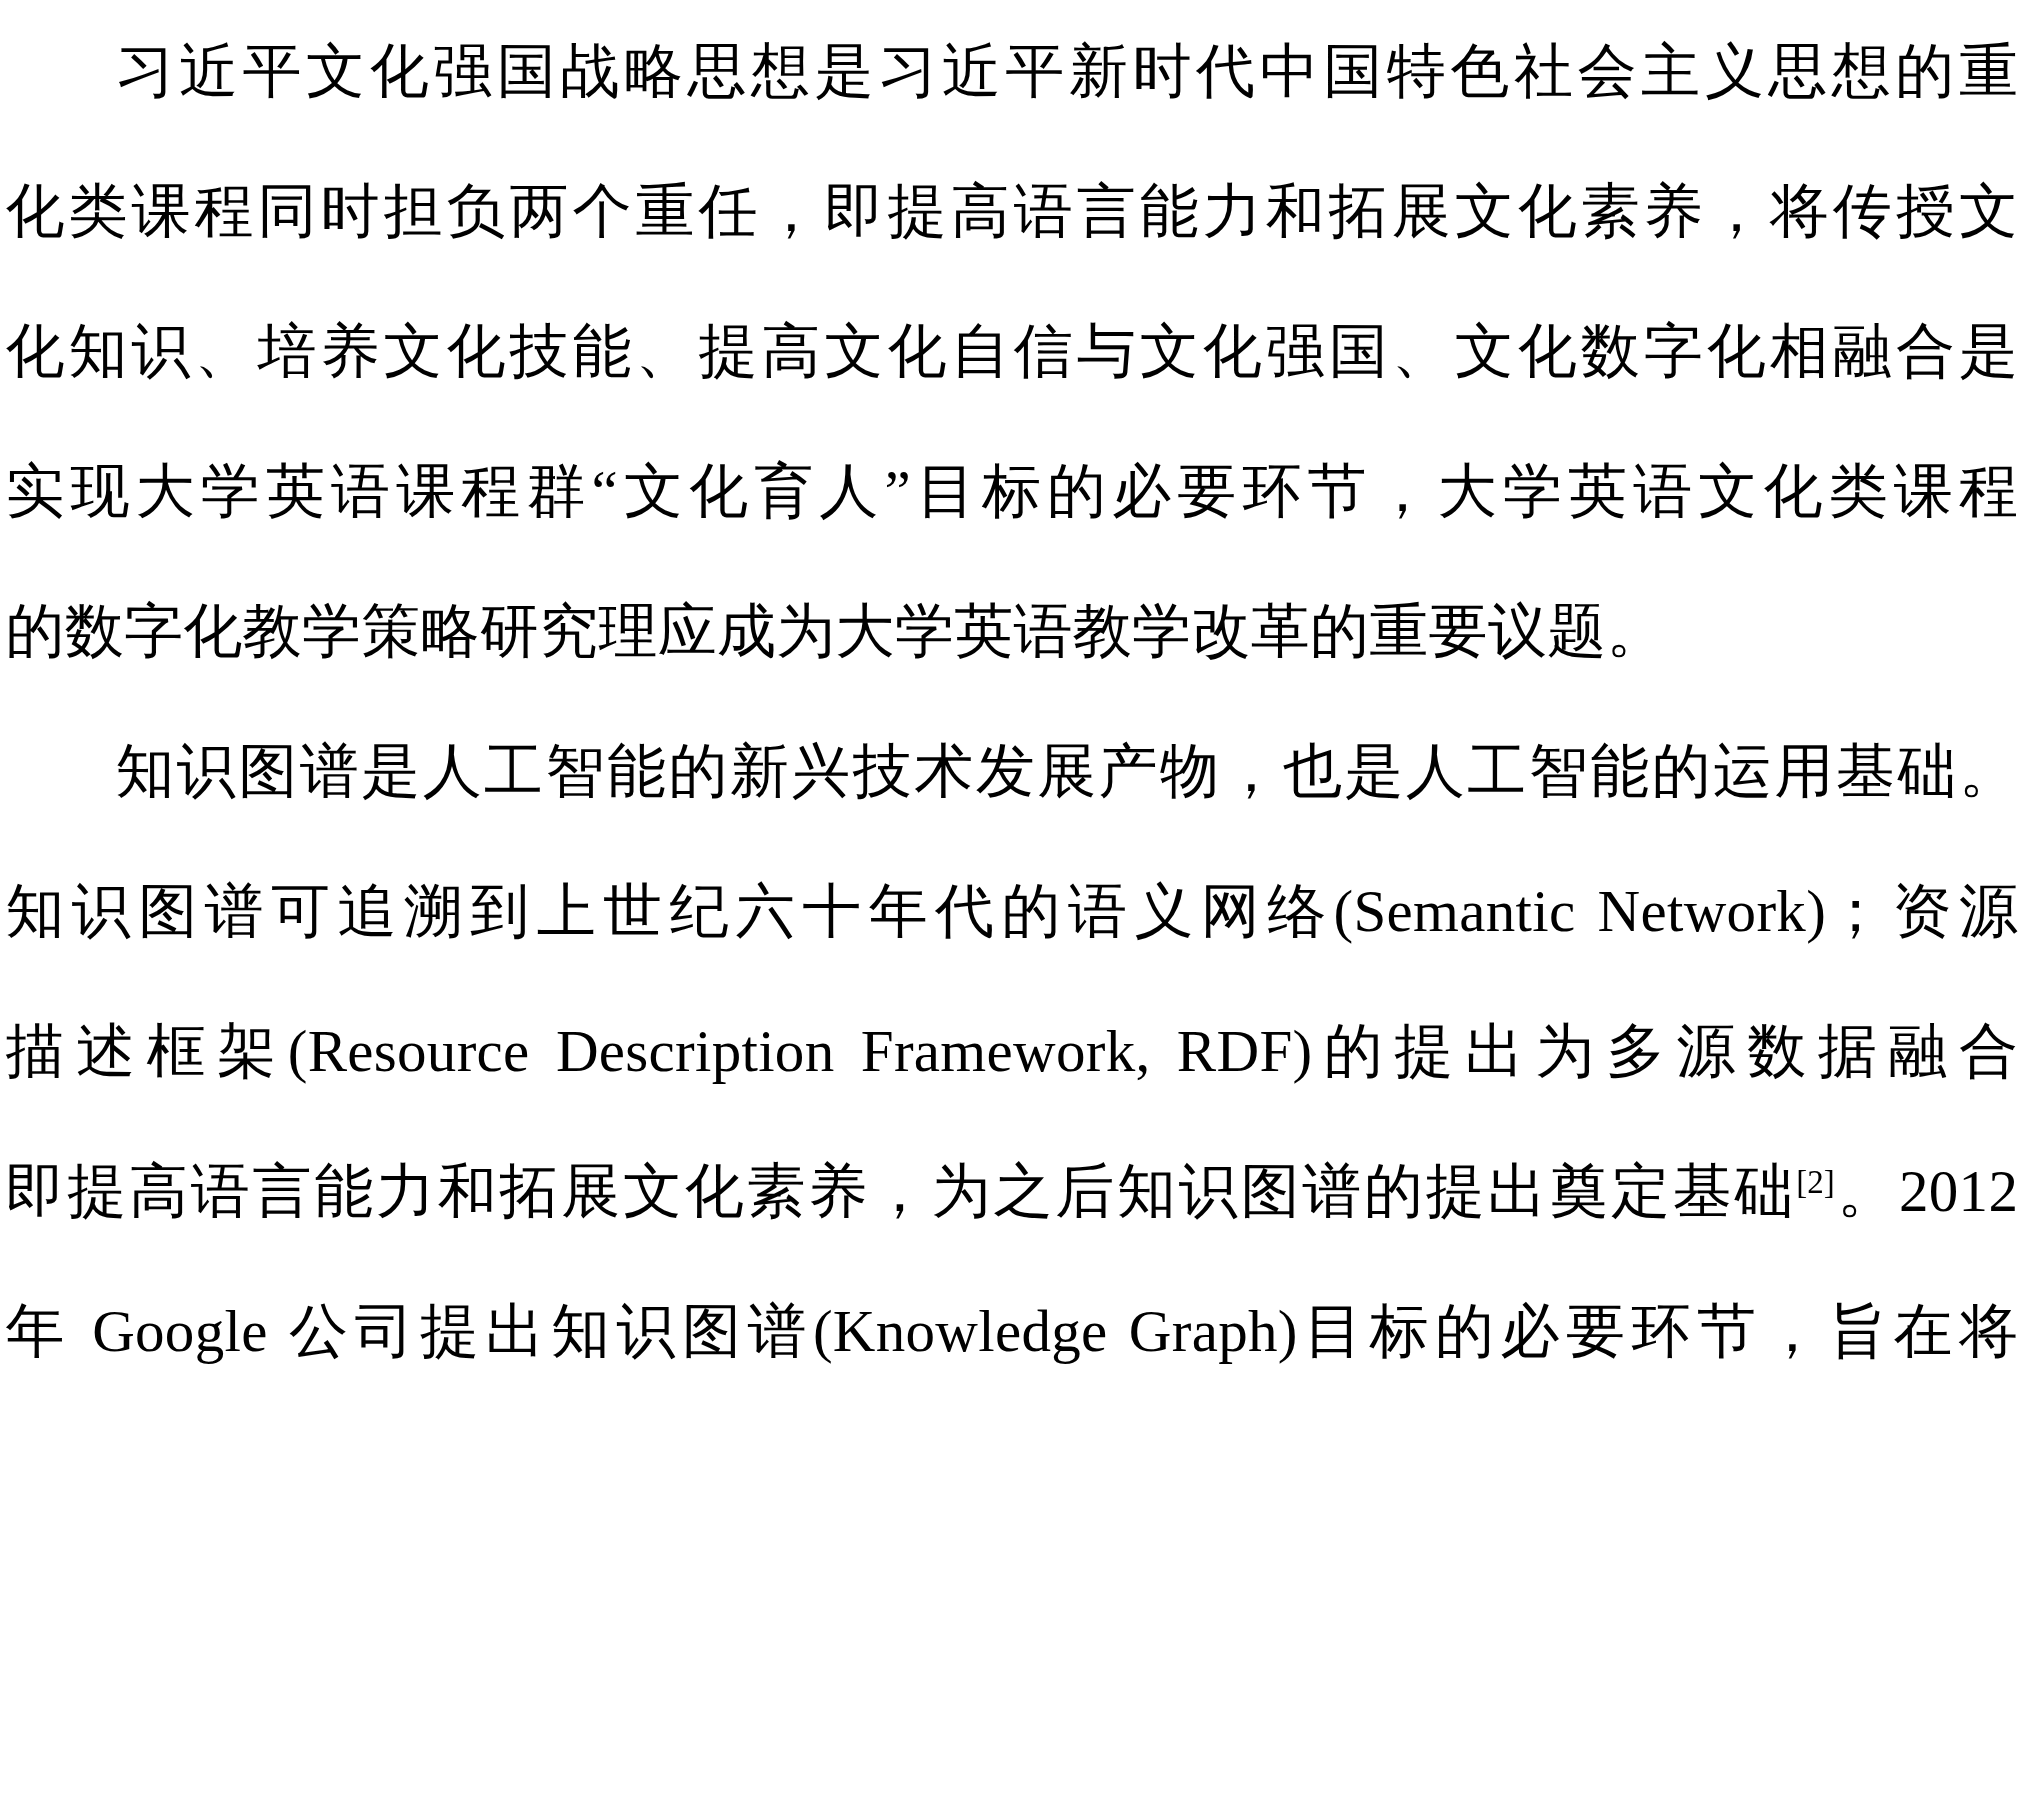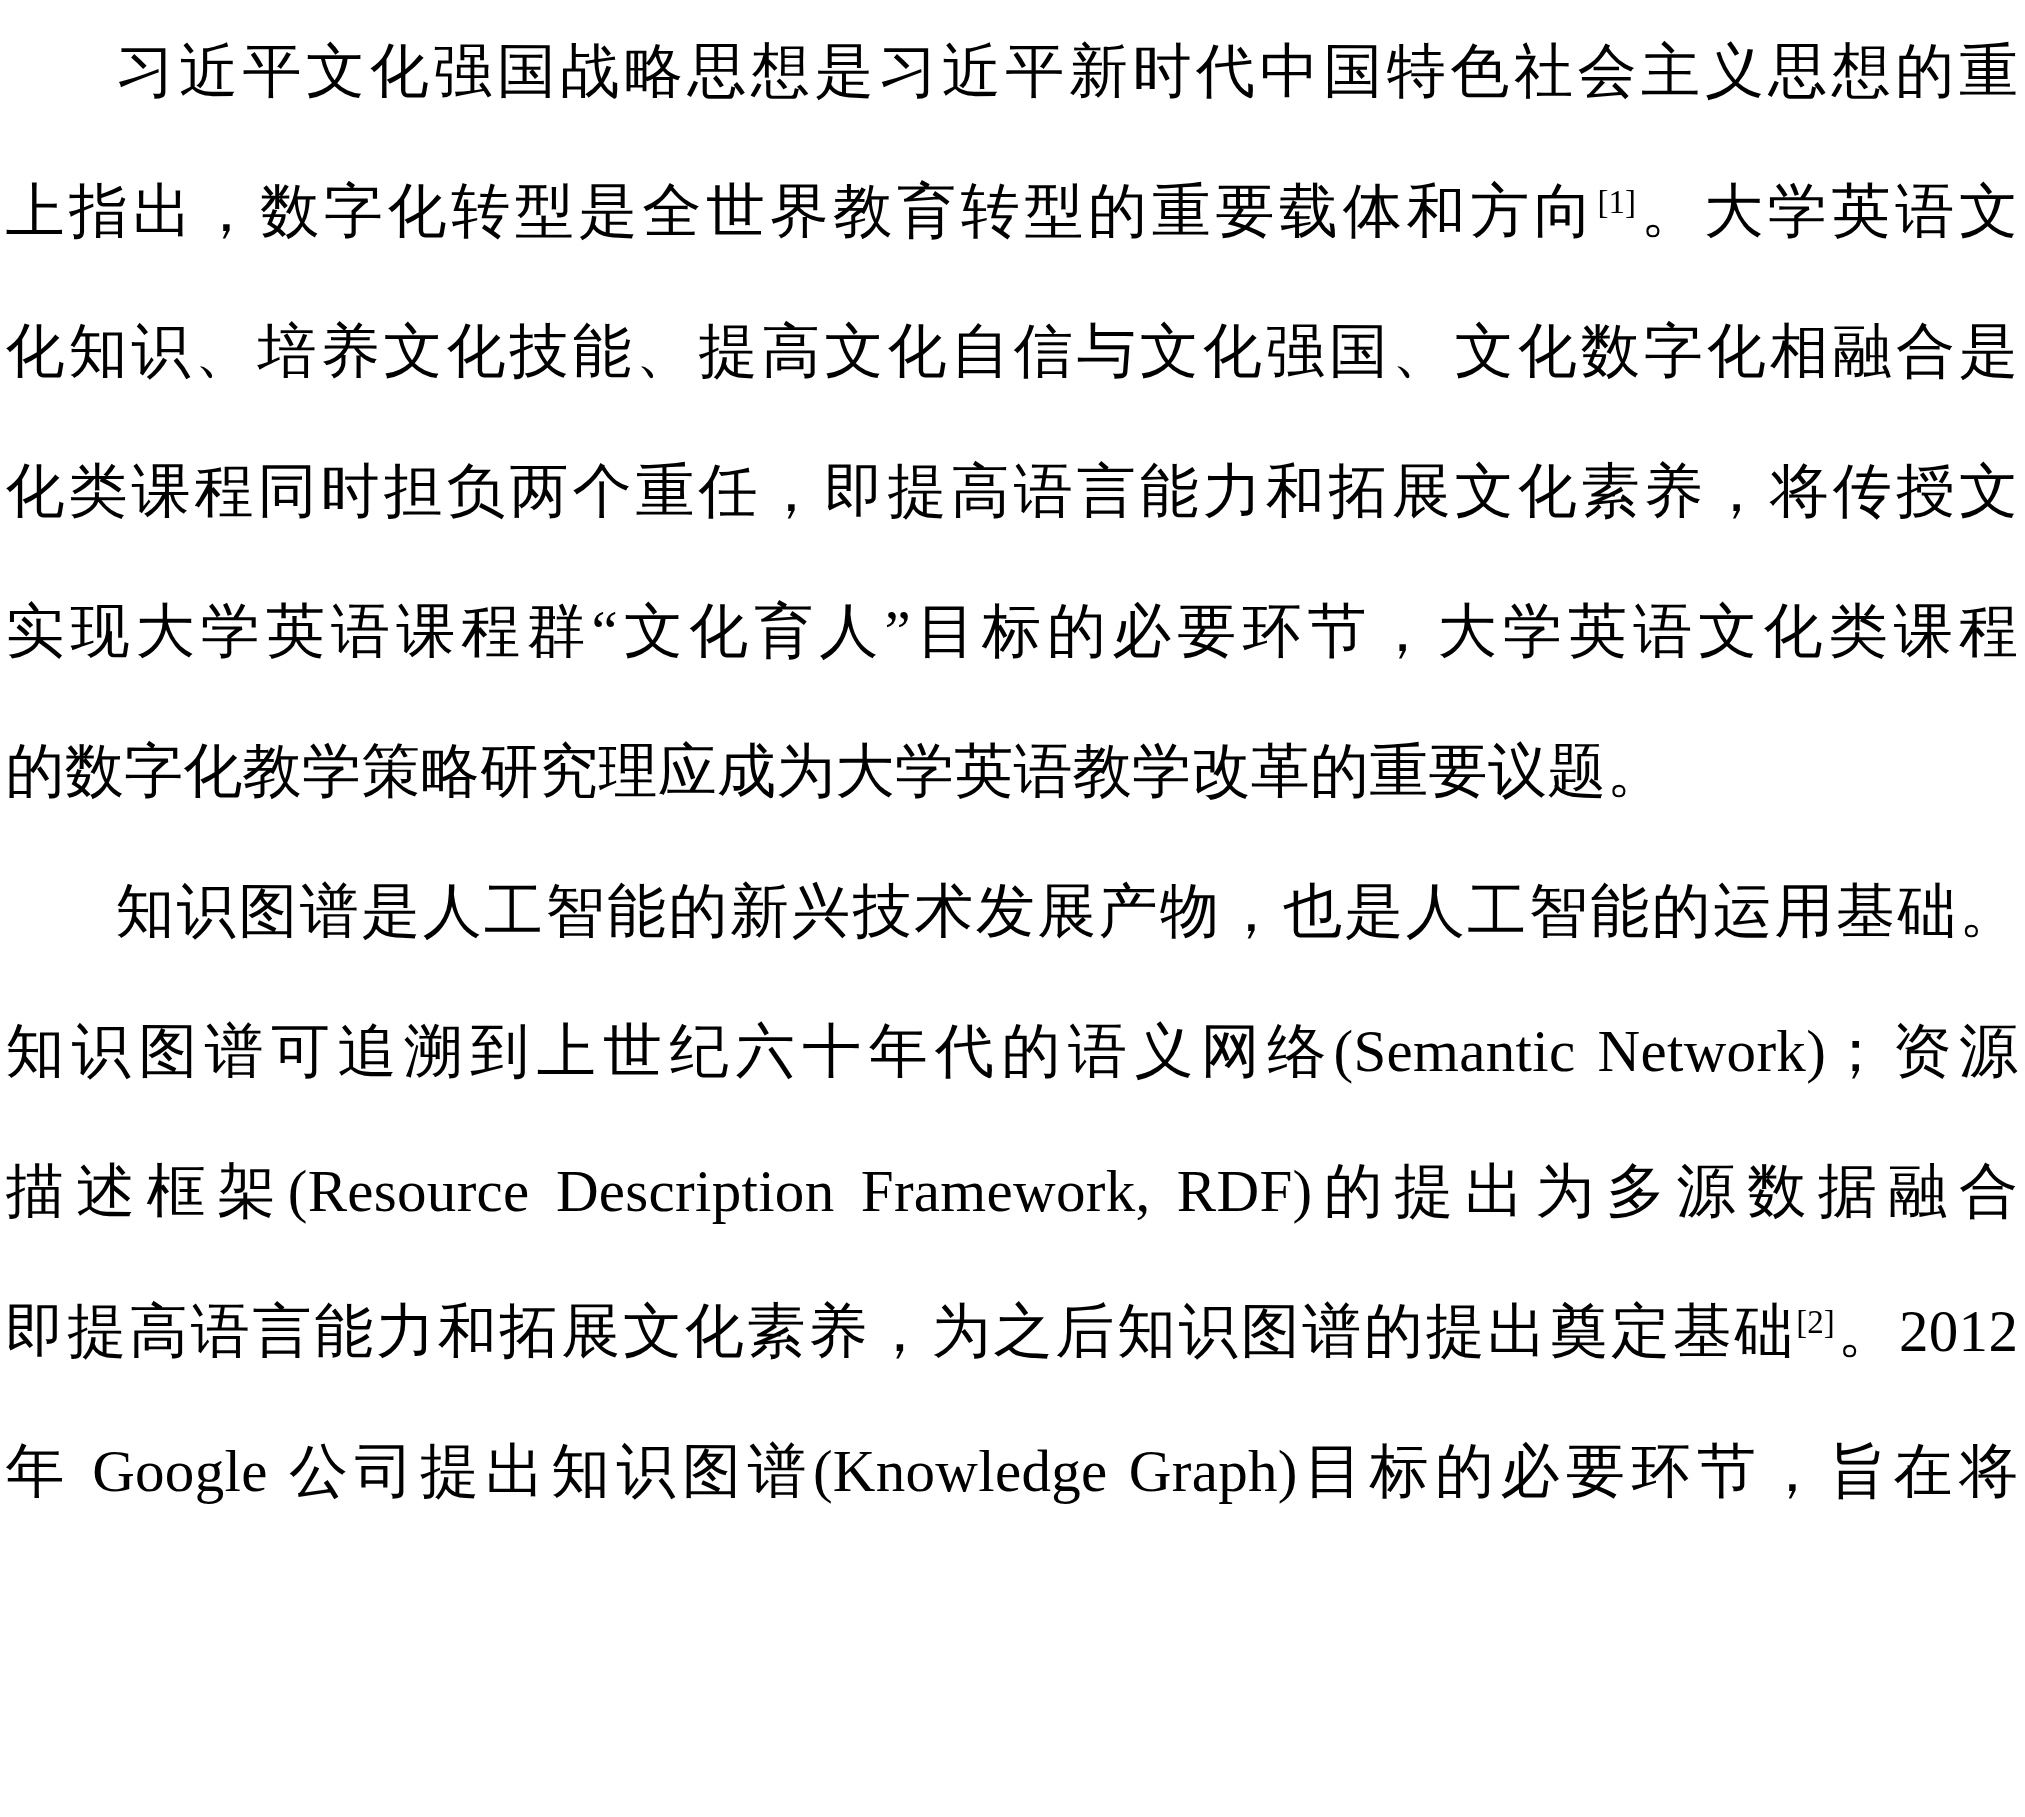--- a/index.html
+++ b/index.html
@@ -40,25 +40,24 @@
   }
 </style>
 </head>
 <body>
 
 <main class="page">
 
   <p class="line indent"><span>习近平文化强国战略思想是习近平新时代中国特色社会主义思想的重</span></p>
 
 
-  <p class="line"><span>上指出，数字化转型是全世界教育转型的重要载体和方向</span><sup class="ref">[1]</sup><span>。大学英语文</span></p>
+
+  <p class="line"><span>化类课程同时担负两个重任，即提高语言能力和拓展文化素养，将传授文</span></p>
 
   <p class="line"><span>化知识、培养文化技能、提高文化自信与文化强国、文化数字化相融合是</span></p>
-
-  <p class="line"><span>化类课程同时担负两个重任，即提高语言能力和拓展文化素养，将传授文</span></p>
 
   <p class="line"><span>实现大学英语课程群“文化育人”目标的必要环节，大学英语文化类课程</span></p>
 
   <p class="line short"><span>的数字化教学策略研究理应成为大学英语教学改革的重要议题。</span></p>
 
   <p class="line indent"><span>知识图谱是人工智能的新兴技术发展产物，也是人工智能的运用基础。</span></p>
 
   <p class="line"><span>知识图谱可追溯到上世纪六十年代的语义网络(Semantic Network)；资源</span></p>
 
   <p class="line"><span>描述框架(Resource Description Framework, RDF)的提出为多源数据融合</span></p>

